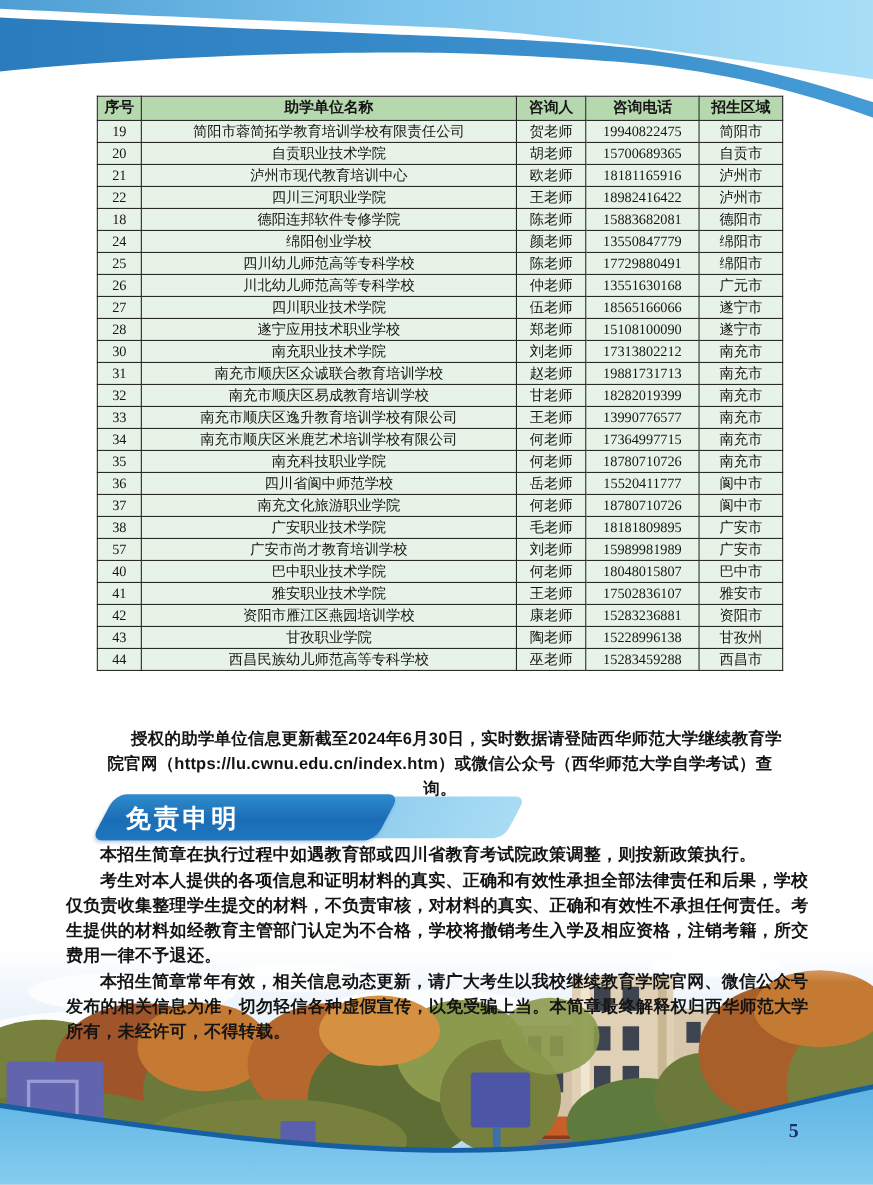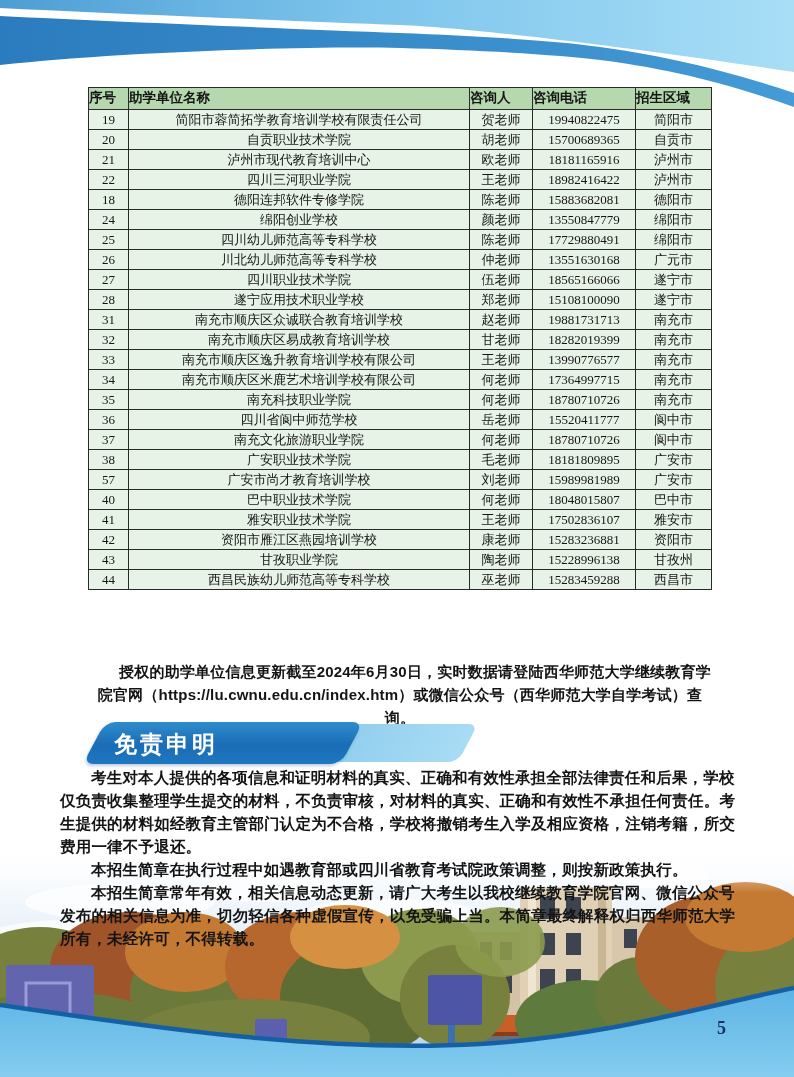--- a/index.html
+++ b/index.html
@@ -11,21 +11,21 @@
   
   .top-decor { position:absolute; top:0; left:0; width:794px; height:140px; }
   
   .tbl-wrap { position:absolute; left:88px; top:87px; }
   table.assist {
     border-collapse:collapse; table-layout:fixed; width:623px;
     font-family:"Liberation Serif", serif; color:#151515;
   }
   table.assist th {
     background:#b5d8ae; border:1px solid #2a2a2a; height:22px;
-    font-size:13.5px; font-weight:bold; text-align:left; line-height:1.1;
+    font-size:13.5px; font-weight:bold; text-align:center; line-height:1.1;
   }
   table.assist td {
     background:#e8f3e8; border:1px solid #2a2a2a; height:20px;
     font-size:13px; text-align:center; line-height:1.05; padding:0 2px;
     overflow:hidden; white-space:nowrap;
   }
   col.c-no   { width:40px; }
   col.c-name { width:341px; }
   col.c-person { width:63px; }
   col.c-phone  { width:103px; }
@@ -173,20 +173,27 @@
             <td>遂宁市</td>
           </tr>
           <tr>
             <td>28</td>
             <td>遂宁应用技术职业学校</td>
             <td>郑老师</td>
             <td>15108100090</td>
             <td>遂宁市</td>
           </tr>
           <tr>
+            <td>30</td>
+            <td>南充职业技术学院</td>
+            <td>刘老师</td>
+            <td>17313802212</td>
+            <td>南充市</td>
+          </tr>
+          <tr>
             <td>31</td>
             <td>南充市顺庆区众诚联合教育培训学校</td>
             <td>赵老师</td>
             <td>19881731713</td>
             <td>南充市</td>
           </tr>
           <tr>
             <td>32</td>
             <td>南充市顺庆区易成教育培训学校</td>
             <td>甘老师</td>
@@ -283,22 +290,22 @@
 
   <p class="note">授权的助学单位信息更新截至2024年6月30日，实时数据请登陆西华师范大学继续教育学院官网（https://lu.cwnu.edu.cn/index.htm）或微信公众号（西华师范大学自学考试）查询。</p>
 
   <div class="banner">
     <div class="banner-accent"></div>
     <div class="banner-main"></div>
     <div class="banner-title">免责申明</div>
   </div>
 
   <div class="paras">
+    <p>本招生简章在执行过程中如遇教育部或四川省教育考试院政策调整，则按新政策执行。</p>
     <p>考生对本人提供的各项信息和证明材料的真实、正确和有效性承担全部法律责任和后果，学校仅负责收集整理学生提交的材料，不负责审核，对材料的真实、正确和有效性不承担任何责任。考生提供的材料如经教育主管部门认定为不合格，学校将撤销考生入学及相应资格，注销考籍，所交费用一律不予退还。</p>
-    <p>本招生简章在执行过程中如遇教育部或四川省教育考试院政策调整，则按新政策执行。</p>
     <p>本招生简章常年有效，相关信息动态更新，请广大考生以我校继续教育学院官网、微信公众号发布的相关信息为准，切勿轻信各种虚假宣传，以免受骗上当。本简章最终解释权归西华师范大学所有，未经许可，不得转载。</p>
   </div>
 
   <svg class="photo" viewBox="0 0 794 230" preserveAspectRatio="none">
     <defs>
       <linearGradient id="skyG" x1="0" y1="0" x2="0" y2="1">
         <stop offset="0" stop-color="#ffffff"></stop>
         <stop offset="0.35" stop-color="#eaf3fa"></stop>
         <stop offset="0.7" stop-color="#c6ddef"></stop>
         <stop offset="1" stop-color="#b2d3ea"></stop>

